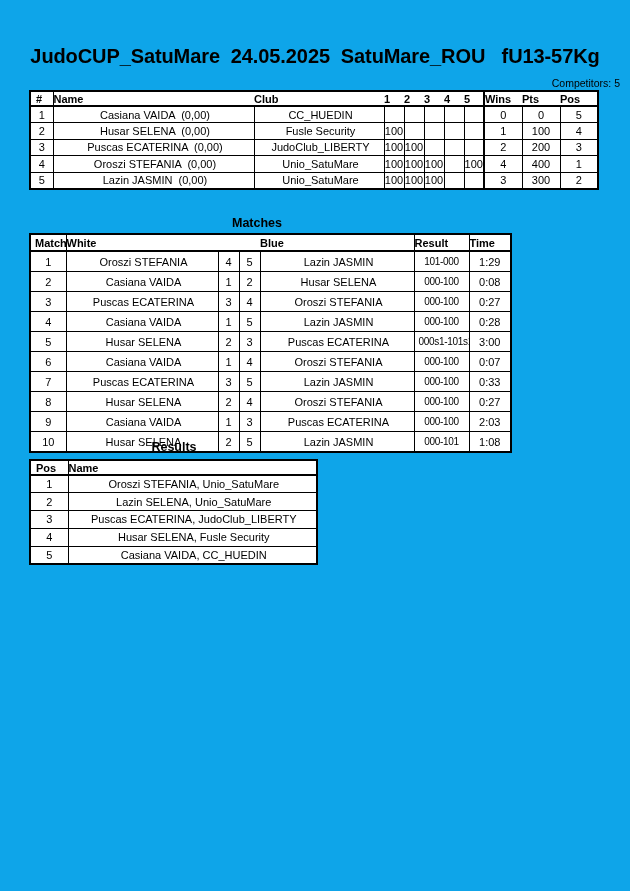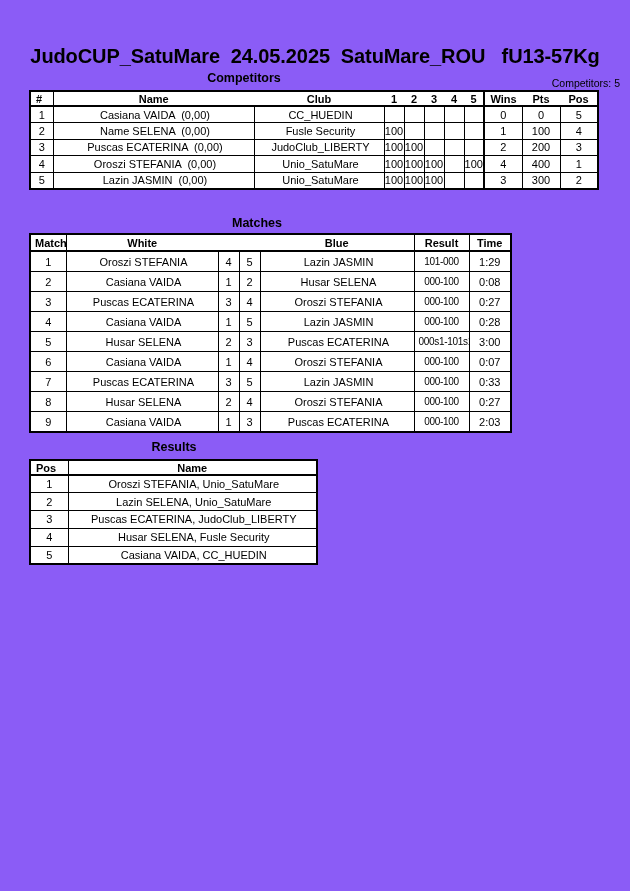--- a/index.html
+++ b/index.html
@@ -1,19 +1,19 @@
 <!DOCTYPE html>
 <html><head>
 <meta charset="utf-8">
 <style>
   * { margin:0; padding:0; box-sizing:border-box; }
   html,body { background:#e8e8e8; }
   body { font-family:"Liberation Sans", sans-serif; color:#000; }
   .page {
-    position:relative; width:630px; height:891px; background:#8b5cf6;
+    position:relative; width:630px; height:891px; background:#0ea5e9;
     overflow:hidden; margin:0;
   }
   .doc-title {
     position:absolute; top:45px; left:0; width:630px; text-align:center;
     font-size:20px; font-weight:bold; white-space:pre; letter-spacing:-0.1px;
   }
   .section-title {
     position:absolute; font-size:12.5px; font-weight:bold; text-align:center;
   }
   #competitors-title { top:71px; left:29px; width:430px; }
@@ -22,21 +22,21 @@
   .comp-count {
     position:absolute; top:77px; right:10px; font-size:10.5px;
   }
   table {
     position:absolute; border-collapse:collapse; table-layout:fixed;
     background:#fff; font-size:11px; border:2px solid #000;
   }
   td, th { border:1px solid #000; overflow:hidden; white-space:nowrap; }
   thead th {
     border-left:none; border-right:none; border-top:none;
-    border-bottom:2px solid #000; font-weight:bold; text-align:center;
+    border-bottom:2px solid #000; font-weight:bold; text-align:left;
   }
   td.c { text-align:center; }
   td.l { text-align:center; padding-left:5px; padding-right:2px; white-space:pre; }
   td.bold { font-weight:normal; }
   
   #competitors-table { top:90px; left:29px; width:568px; }
   #competitors-table thead th { height:15px; }
   #competitors-table td { height:16.5px; }
   #competitors-table thead th.h-left { text-align:left; padding-left:5px; }
   #competitors-table thead th.col-name { border-left:1px solid #000; }
@@ -58,21 +58,20 @@
   #results-table thead th.h-left { text-align:left; padding-left:5px; }
   #results-table thead th.col-rname { border-left:1px solid #000; }
 </style>
 </head>
 <body>
 
 <div class="page">
 
   <div class="doc-title">JudoCUP_SatuMare  24.05.2025  SatuMare_ROU   fU13-57Kg</div>
 
-  <div class="section-title" id="competitors-title">Competitors</div>
   <div class="comp-count">Competitors: 5</div>
 
   <table id="competitors-table">
     <colgroup>
       <col style="width:23px">
         <col style="width:201px">
         <col style="width:130px">
       <col style="width:20px">
         <col style="width:20px">
         <col style="width:20px">
@@ -106,21 +105,21 @@
           <td class="c"></td>
           <td class="c"></td>
           <td class="c"></td>
           <td class="c"></td>
           <td class="c col-wins">0</td>
           <td class="c">0</td>
           <td class="c">5</td>
         </tr>
         <tr>
           <td class="c">2</td>
-          <td class="l">Name SELENA  (0,00)</td>
+          <td class="l">Husar SELENA  (0,00)</td>
           <td class="l">Fusle Security</td>
           <td class="c">100</td>
           <td class="c"></td>
           <td class="c"></td>
           <td class="c"></td>
           <td class="c"></td>
           <td class="c col-wins">1</td>
           <td class="c">100</td>
           <td class="c">4</td>
         </tr>
@@ -264,20 +263,29 @@
         </tr>
         <tr>
           <td class="c">9</td>
           <td class="l">Casiana VAIDA</td>
           <td class="c">1</td>
           <td class="c">3</td>
           <td class="l bold">Puscas ECATERINA</td>
           <td class="c result-val">000-100</td>
           <td class="c">2:03</td>
         </tr>
+        <tr>
+          <td class="c">10</td>
+          <td class="l">Husar SELENA</td>
+          <td class="c">2</td>
+          <td class="c">5</td>
+          <td class="l bold">Lazin JASMIN</td>
+          <td class="c result-val">000-101</td>
+          <td class="c">1:08</td>
+        </tr>
       </tbody>
   </table>
 
   <div class="section-title" id="results-title">Results</div>
 
   <table id="results-table">
     <colgroup>
       <col style="width:38px">
         <col style="width:249px">
     </colgroup>

